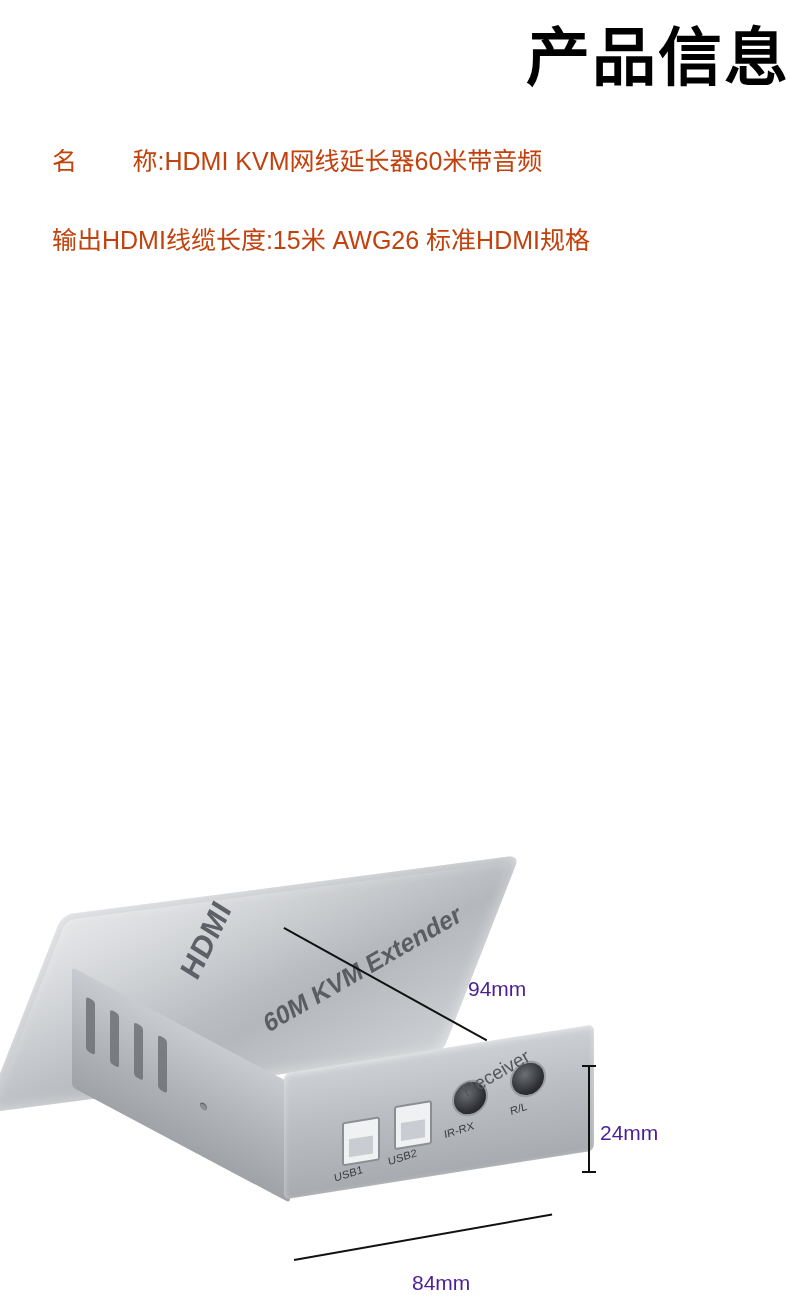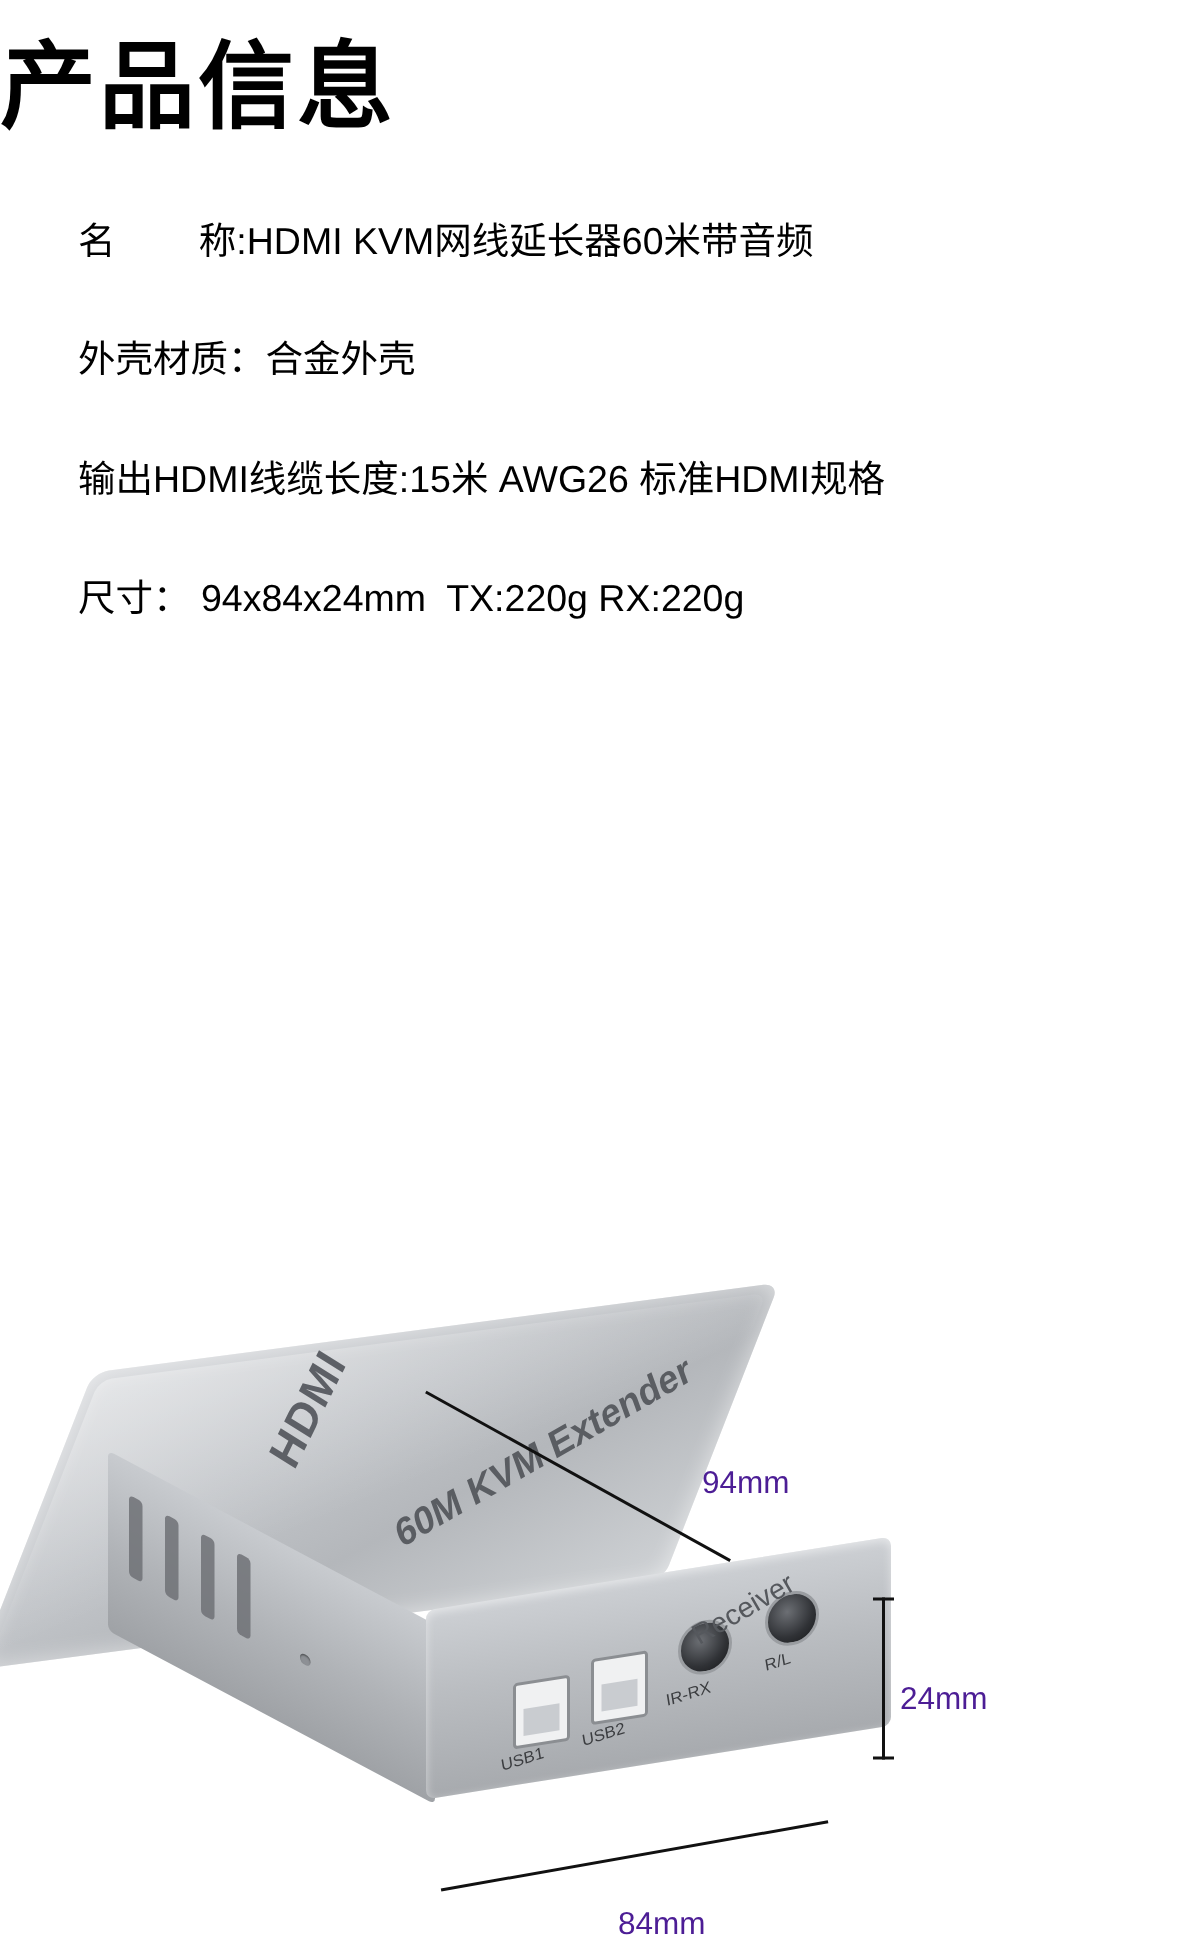--- a/index.html
+++ b/index.html
@@ -11,39 +11,39 @@
     width: 790px;
     height: 1303px;
     position: relative;
     font-family: "Liberation Sans", "DejaVu Sans", sans-serif;
     color: #000000;
     overflow: hidden;
   }
 
   
   .page-title {
-    text-align: left;
+    text-align: right;
     font-weight: bold;
     font-size: 64px;
     letter-spacing: 2px;
     line-height: 1;
     margin: 26px 0 0 0;
     color: #000;
   }
 
   
   .spec-list {
     margin: 56px 0 0 0;
     padding: 0 0 0 52px;
     list-style: none;
   }
   .spec-row {
     font-size: 25px;
     line-height: 1.25;
-    color: #000000;
+    color: #c2410c;
     margin-bottom: 48px;
     white-space: pre;
   }
 
   
   .product-figure {
     position: absolute;
     left: 0;
     top: 905px;
     width: 790px;
@@ -218,23 +218,21 @@
     transform-origin: left center;
   }
 </style>
 </head>
 <body>
 
 <h1 class="page-title">产品信息</h1>
 
 <ul class="spec-list">
   <li class="spec-row">名        称:HDMI KVM网线延长器60米带音频</li>
-  <li class="spec-row">外壳材质：合金外壳</li>
   <li class="spec-row">输出HDMI线缆长度:15米 AWG26 标准HDMI规格</li>
-  <li class="spec-row">尺寸： 94x84x24mm  TX:220g RX:220g</li>
 </ul>
 
 <div class="product-figure">
 
   <div class="device-wrap">
 
     <div class="dev-top"></div>
 
     <div class="hdmi-logo">HDMI</div>
     <div class="kvm-text">60M KVM Extender</div>

